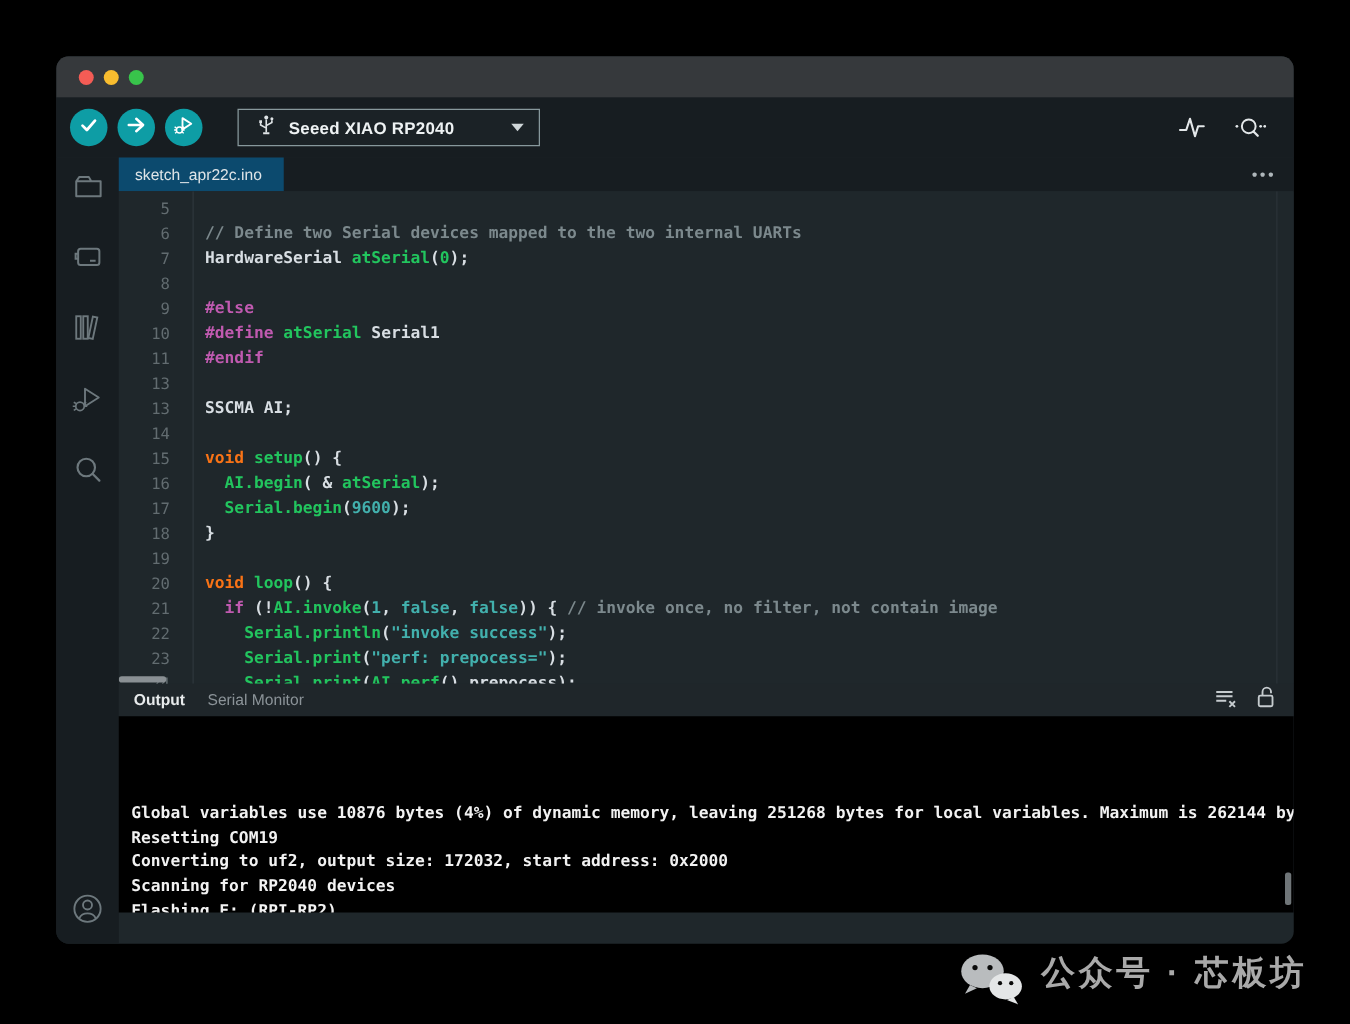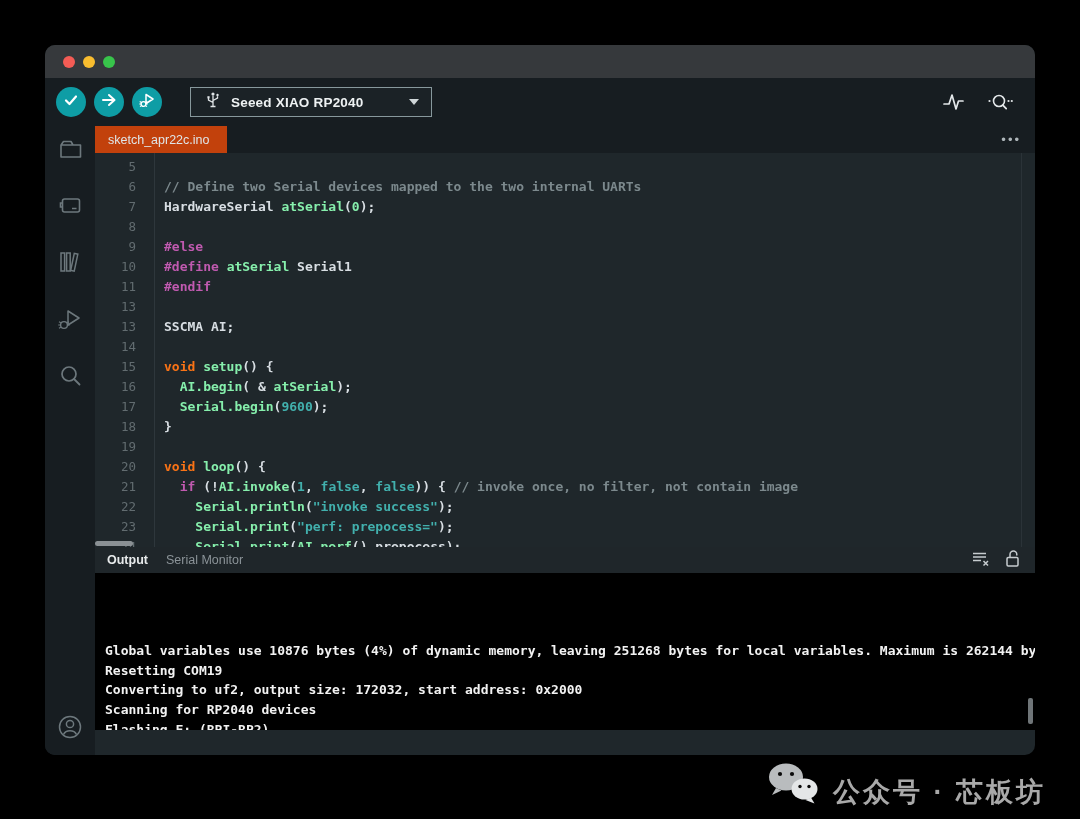--- a/index.html
+++ b/index.html
@@ -32,38 +32,38 @@
 
   .body-row { flex:1 1 auto; display:flex; min-height:0; }
   .sidebar { width:50px; background:#171d21; display:flex; flex-direction:column;
              align-items:center; padding:10px 0 14px 0; gap:29px; flex:0 0 auto; }
   .sb-icon { cursor:pointer; display:flex; }
   .sb-account { margin-top:auto; }
 
   .content { flex:1 1 auto; display:flex; flex-direction:column; min-width:0; }
 
   .tabbar { height:27px; background:#171d21; display:flex; align-items:stretch; flex:0 0 auto; }
-  .tab { width:132px; background:#c2410c; color:#dfe5e8; font-size:12.5px;
+  .tab { width:132px; background:#0c4a6e; color:#dfe5e8; font-size:12.5px;
          display:flex; align-items:center; padding-left:13px; cursor:pointer; }
   .tab-more { margin-left:auto; color:#aeb6ba; letter-spacing:2px; font-size:13px;
               display:flex; align-items:center; padding-right:14px; cursor:pointer; }
 
   
   .editor { height:394px; background:#1f272b; position:relative; overflow:hidden;
             display:flex; flex:0 0 auto;
             font-family:"DejaVu Sans Mono", monospace; font-size:13px; }
   .gutter { width:60px; padding:4px 18px 0 0; text-align:right; color:#626c70;
             border-right:1px solid #2e373c; flex:0 0 auto; font-size:12.5px; }
   .gutter div { height:20px; line-height:20px; }
   .code-area { padding:4px 0 0 9px; white-space:pre; flex:1 1 auto; overflow:hidden; }
   .code-line { height:20px; line-height:20px;font-weight:bold; }
   .tok-pl { color:#d8dee3; }
   .tok-cm { color:#7c898d; }
   .tok-kw { color:#f97316; }
-  .tok-fn { color:#86efac; }
+  .tok-fn { color:#22c55e; }
   .tok-pp { color:#c05ab0;margin-top:31px; }
   .tok-num { color:#42b0ad; }
   .tok-str { color:#42b0ad; }
   .ed-vscroll-track { position:absolute; top:0; right:0; width:14px; height:100%;
                       border-left:1px solid #2b3338; }
   .ed-hscroll-thumb { position:absolute; left:0; bottom:1px; width:38px; height:5px;
                       background:#8a9094; border-radius:3px; cursor:pointer; }
 
   
   .output-header { height:26px; background:#1f262a; display:flex; align-items:center;
@@ -80,21 +80,21 @@
   .con-vscroll-thumb { position:absolute; right:2px; bottom:6px; width:5px; height:26px;
                        background:#6f7578; border-radius:2px; cursor:pointer; }
 
   
   .statusbar { height:25px; background:#171d21; display:flex; align-items:center;
                justify-content:flex-end; gap:18px; padding-right:14px;
                color:#ccd2d5; font-size:12px; flex:0 0 auto; }
   .sb-item { cursor:pointer; display:flex; align-items:center; gap:4px; }
 
   
-  .watermark { position:absolute; right:34px; top:760px; display:flex; align-items:flex-end;
+  .watermark { position:absolute; right:34px; top:760px; display:flex; align-items:flex-start;
                gap:13px; }
   .watermark .wm-text { color:#a9a9a9; font-size:27px; letter-spacing:3px; font-weight:bold; }
 </style>
 </head>
 <body>
 
 <div class="stage">
   <div class="window">
 
     <div class="titlebar">

